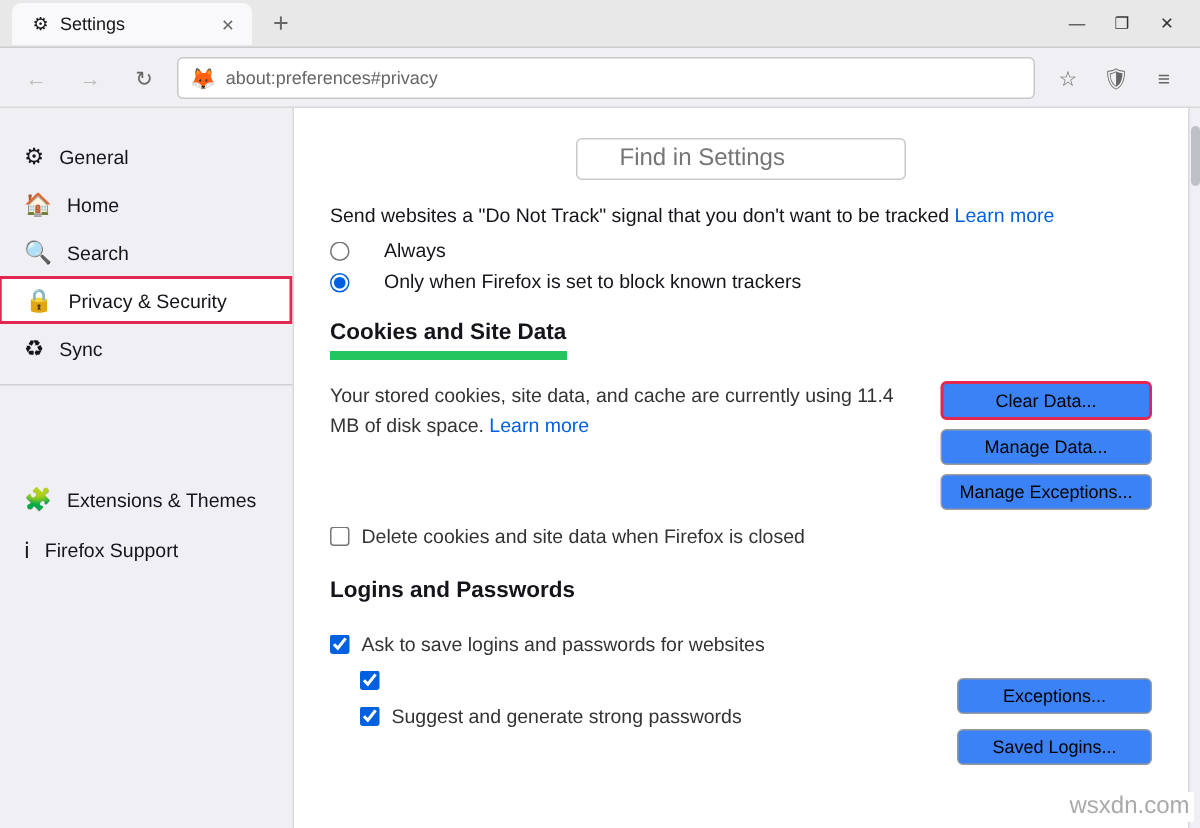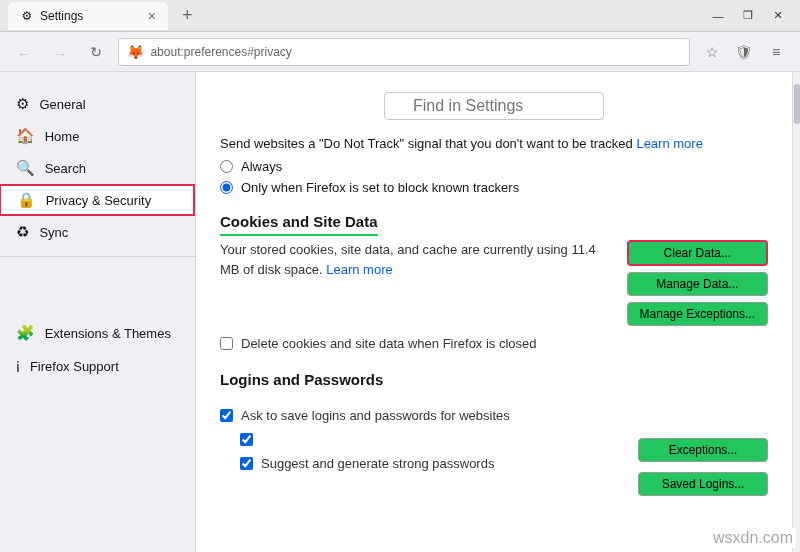--- a/index.html
+++ b/index.html
@@ -40,32 +40,32 @@
     
     .find-bar { display: flex; justify-content: center; margin-bottom: 16px; }
     .find-input { width: 220px; height: 28px; border: 1px solid #c8c8c8; border-radius: 4px; padding: 0 10px 0 28px; font-size: 16px; color: #999; background: white; position: relative; }
     .find-input-wrap { position: relative; width: 220px; }
     .find-input-wrap .search-icon { position: absolute; left: 8px; top: 50%; transform: translateY(-50%); color: #999; font-size: 12px; }
 
     
     .do-not-track { margin-bottom: 18px; }
     .dnt-label { font-size: 13px; margin-bottom: 8px; }
     .dnt-label a { color: #0060df; text-decoration: none; }
-    .radio-option { display: flex; align-items: center; gap: 8px; margin-bottom: 6px; font-size: 13px; }
+    .radio-option { display: flex; align-items: flex-end; gap: 23px; margin-bottom: 6px; font-size: 13px; }
     .radio-option input[type="radio"] { accent-color: #0060df; }
 
     
     .section { margin-bottom: 20px; }
-    .section-title { font-size: 15px; font-weight: bold; margin-bottom: 4px; padding-bottom: 4px; border-bottom: 2px solid #22c55e; display: inline-block; }
+    .section-title { font-size: 15px; font-weight: bold; margin-bottom: 14px; padding-bottom: 4px; border-bottom: 6px solid #22c55e; display: inline-block; }
     .section-desc { font-size: 13px; color: #333; margin-bottom: 10px; line-height: 1.5; }
     .section-desc a { color: #0060df; text-decoration: none; }
     .section-row { display: flex; align-items: flex-start; gap: 12px; }
     .section-text { flex: 1; }
     .section-buttons { display: flex; flex-direction: column; gap: 6px; min-width: 130px; }
-    .btn { padding: 4px 12px; border: 1px solid #999; border-radius: 4px; background: #22c55e; font-size: 12px; cursor: pointer; text-align: center; min-width: 120px; }
+    .btn { padding: 4px 12px; border: 1px solid #999; border-radius: 4px; background: #3b82f6; font-size: 12px; cursor: pointer; text-align: center; min-width: 120px; }
     .btn.highlighted { border: 2px solid #e22850; }
     .checkbox-row { display: flex; align-items: center; gap: 8px; font-size: 13px; margin: 10px 0; color: #333; }
     .checkbox-row input[type="checkbox"] { accent-color: #0060df; }
 
     
     .logins-section { margin-top: 16px; }
     .logins-title { font-size: 15px; font-weight: bold; margin-bottom: 10px; }
     .logins-row { display: flex; align-items: flex-start; }
     .logins-options { flex: 1; }
     .logins-buttons { display: flex; flex-direction: column; gap: 10px; min-width: 130px; margin-top: 40px; }

